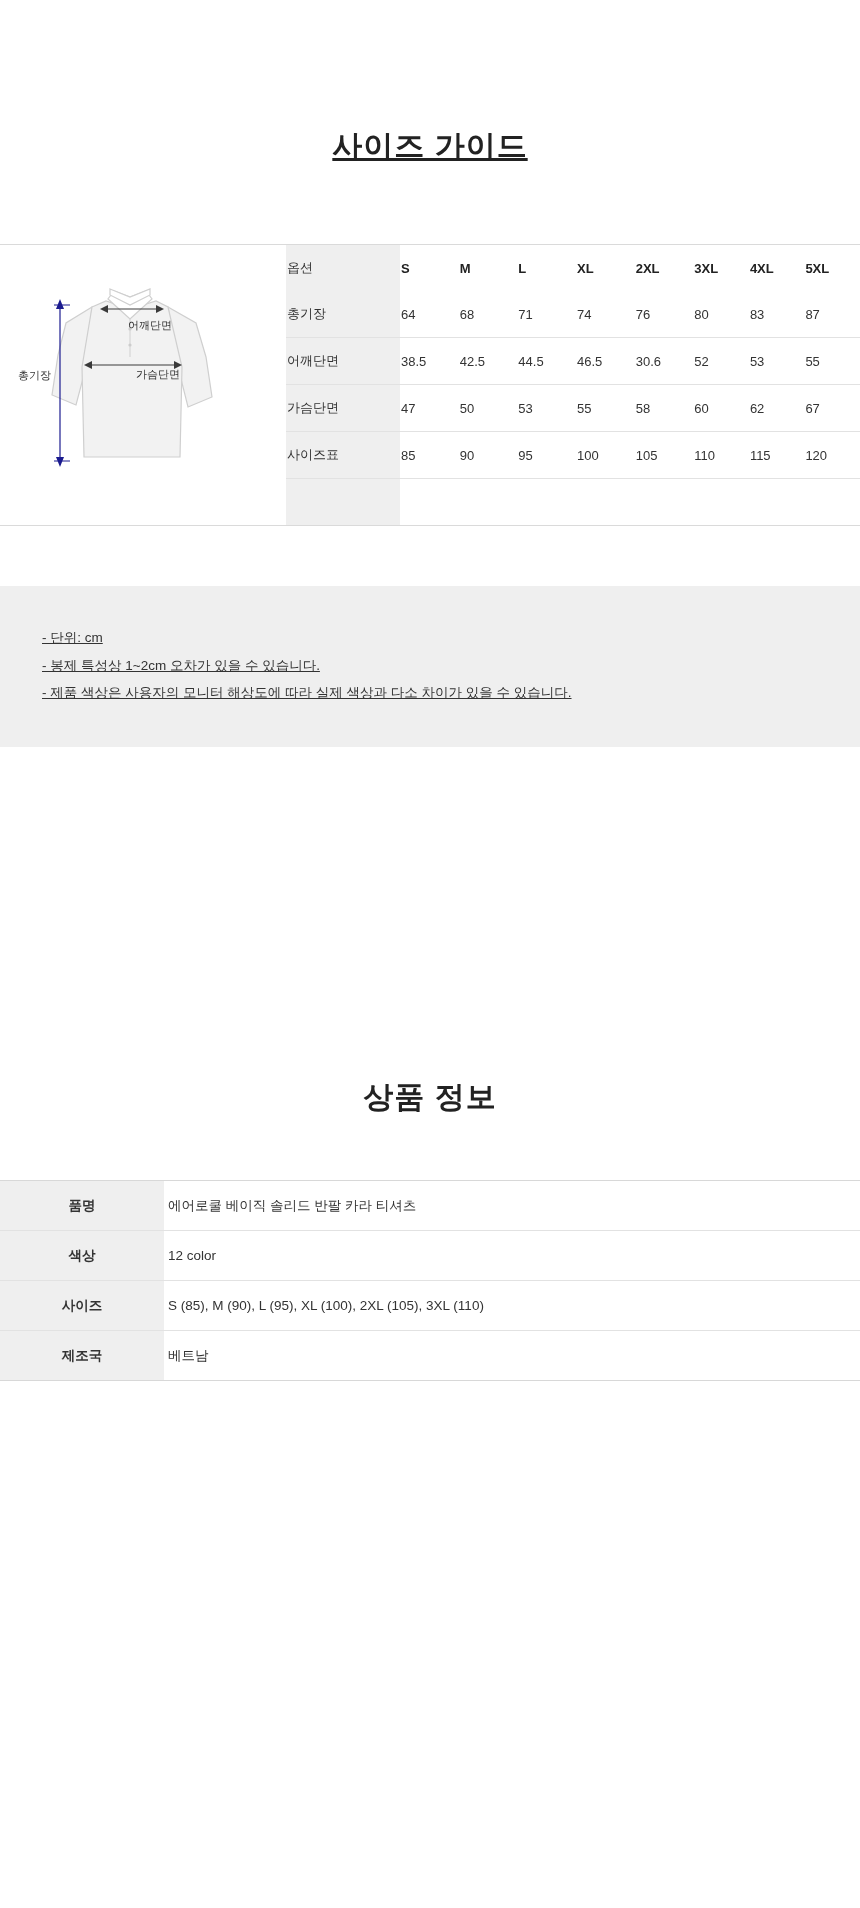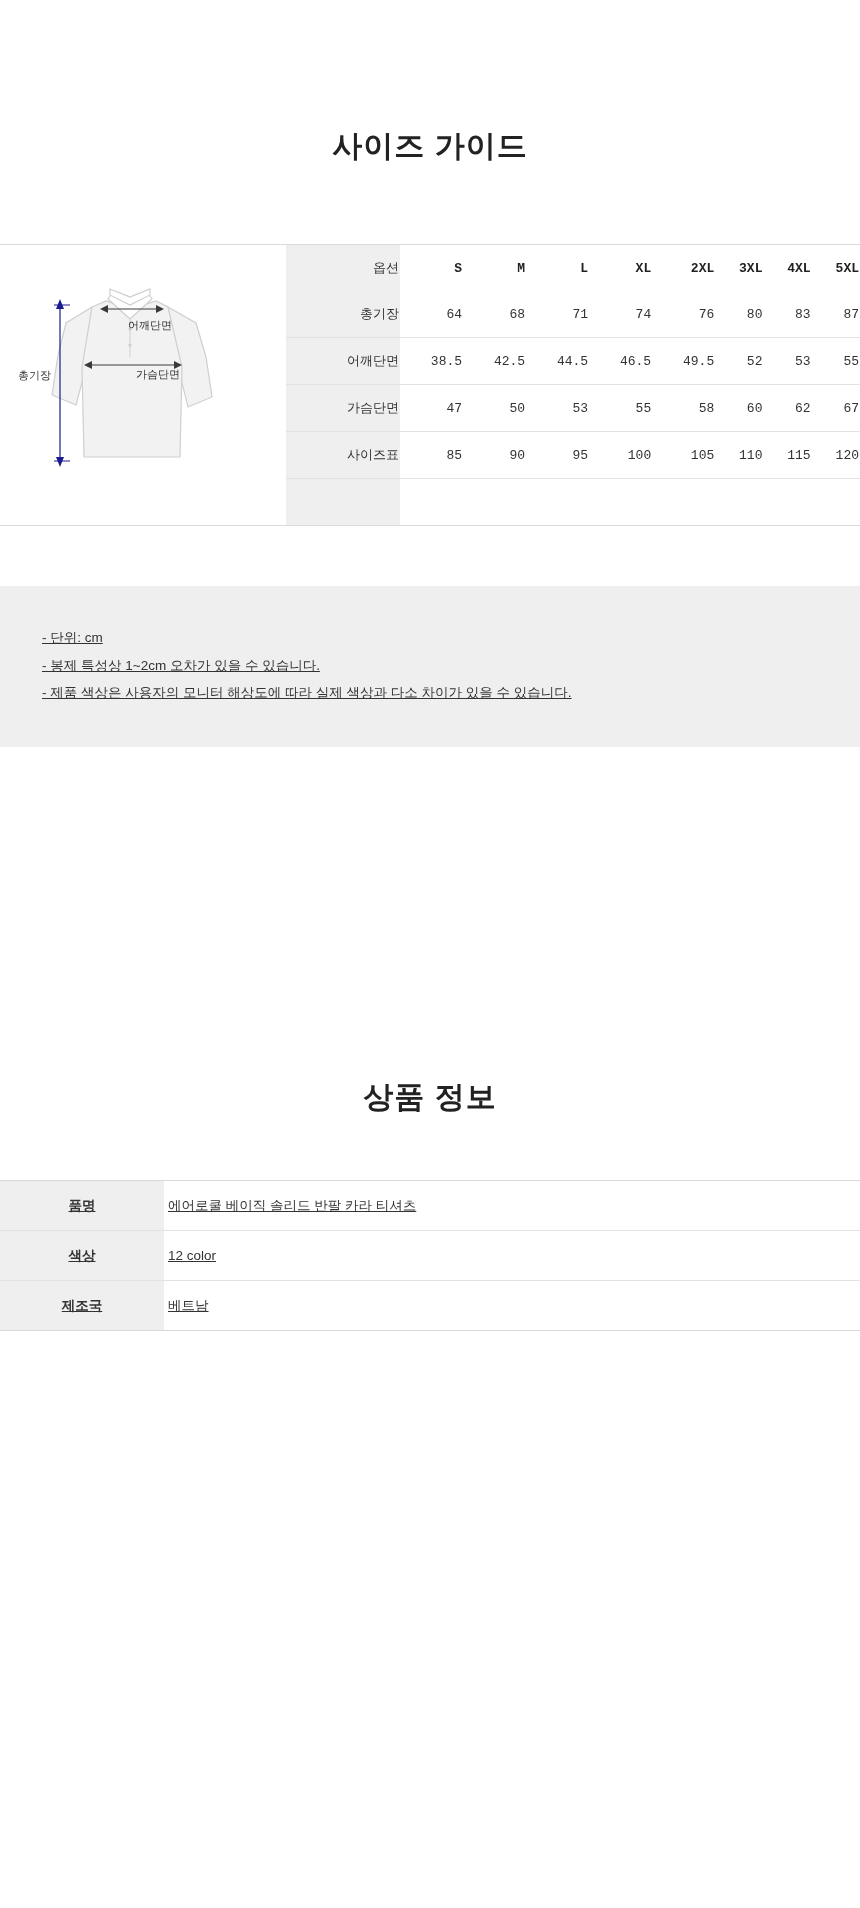--- a/index.html
+++ b/index.html
@@ -25,20 +25,21 @@
   
   .size-guide-title {
     text-align: center;
     font-size: 30px;
     font-weight: bold;
     color: #222222;
     letter-spacing: 1px;
     padding-top: 108px;
     padding-bottom: 0;
     line-height: 1.2;
+    text-decoration: underline;
   }
 
   .guide-block {
     margin-top: 80px;
     display: flex;
     align-items: stretch;
     border-top: 1px solid #dadada;
     border-bottom: 1px solid #dadada;
   }
 
@@ -68,24 +69,23 @@
   
   .size-table {
     flex: 1 1 auto;
     border-collapse: collapse;
     font-size: 13px;
     table-layout: fixed;
   }
   .size-table th, .size-table td {
     border-bottom: 1px solid #e2e2e2;
     height: 44px;
-    text-align: right;
+    text-align: left;
     font-weight: normal;
     color: #333333;
-    font-family: Liberation Mono, monospace;
   }
   .size-table tr:last-child th,
   .size-table tr:last-child td {
     border-bottom: none;
   }
   .size-table .rowhead {
     background: #efefef;
     width: 112px;
     color: #333333;
     font-size: 13px;
@@ -123,21 +123,20 @@
     letter-spacing: 1px;
     margin-top: 330px;
   }
   .info-table {
     width: 860px;
     border-collapse: collapse;
     margin-top: 62px;
     font-size: 13.5px;
     border-top: 1px solid #d8d8d8;
     border-bottom: 1px solid #d8d8d8;
-    text-decoration: underline;
   }
   .info-table th {
     width: 162px;
     background: #efefef;
     font-weight: bold;
     color: #333333;
     text-align: center;
     height: 47px;
     border-bottom: 1px solid #e2e2e2;
     font-size: 13.5px;
@@ -230,21 +229,21 @@
           <td>80</td>
           <td>83</td>
           <td>87</td>
         </tr>
         <tr>
           <th class="rowhead">어깨단면</th>
           <td>38.5</td>
           <td>42.5</td>
           <td>44.5</td>
           <td>46.5</td>
-          <td>49.5</td>
+          <td>30.6</td>
           <td>52</td>
           <td>53</td>
           <td>55</td>
         </tr>
         <tr>
           <th class="rowhead">가슴단면</th>
           <td>47</td>
           <td>50</td>
           <td>53</td>
           <td>55</td>
@@ -284,20 +283,24 @@
     <tbody>
       <tr>
         <th>품명</th>
         <td>에어로쿨 베이직 솔리드 반팔 카라 티셔츠</td>
       </tr>
       <tr>
         <th>색상</th>
         <td>12 color</td>
       </tr>
       <tr>
+        <th>사이즈</th>
+        <td>S (85), M (90), L (95), XL (100), 2XL (105), 3XL (110)</td>
+      </tr>
+      <tr>
         <th>제조국</th>
         <td>베트남</td>
       </tr>
     </tbody>
   </table>
 
   <div class="bottom-pad"></div>
 </div>
 
 </body></html>

